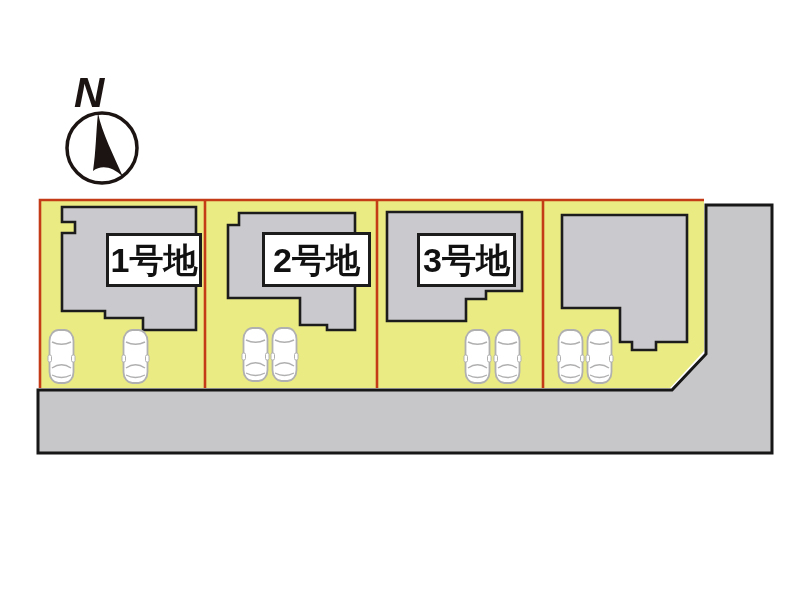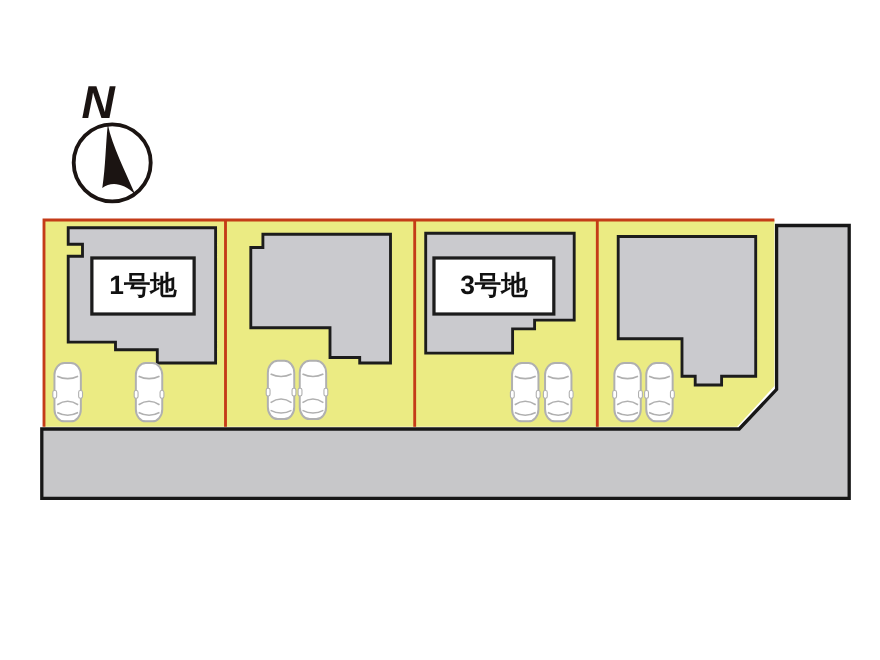--- a/index.html
+++ b/index.html
@@ -13,29 +13,29 @@
   .plan-svg{position:absolute;left:0;top:0;}
   .north-label{
     position:absolute;left:74px;top:72px;
     font-size:42px;font-weight:bold;font-style:italic;
     color:#1b1412;line-height:1;
   }
   .lot-label{
     position:absolute;
     display:flex;align-items:center;justify-content:center;
     background:#ffffff;
-    font-size:24px;font-weight:bold;line-height:1;
+    font-size:34px;font-weight:bold;line-height:1;
     color:#111111;letter-spacing:0px;
-    box-sizing:border-box;white-space:nowrap;
+    box-sizing:border-box;white-space:nowrap;margin-left:24px;
   }
   .lot-label.bordered{border:3px solid #1c1c1c;}
   .lot-label.sold{color:#cc2222;}
   .label-1{left:82px; top:233px; width:96px; height:54px;}
   .label-2{left:238px;top:232px;width:109px;height:55px;}
-  .label-3{left:393px;top:233px;width:112px;height:54px;}
+  .label-3{left:393px;top:233px;width:99px;height:54px;}
   .label-4{left:570px;top:233px;width:113px;height:54px;}
 </style>
 </head>
 <body>
 
 <div class="canvas">
 
   <svg class="plan-svg" width="800" height="600" viewBox="0 0 800 600">
 
     <defs>
@@ -72,15 +72,16 @@
     <use href="#car-shape" x="557" y="328"></use>
     <use href="#car-shape" x="586" y="328"></use>
 
     <circle cx="102" cy="148" r="35" fill="none" stroke-width="3.5" stroke="#1b1412"></circle>
     <path d="M98,113 C102,133 114,156 123,177 C112,166 101,165 93,171 C96,151 96,132 98,113 Z" fill="#1b1412"></path>
   </svg>
 
   <div class="north-label">N</div>
 
   <div class="lot-label bordered label-1">1号地</div>
+  <div class="lot-label bordered label-2">2号地</div>
   <div class="lot-label bordered label-3">3号地</div>
 
 </div>
 
 </body></html>

